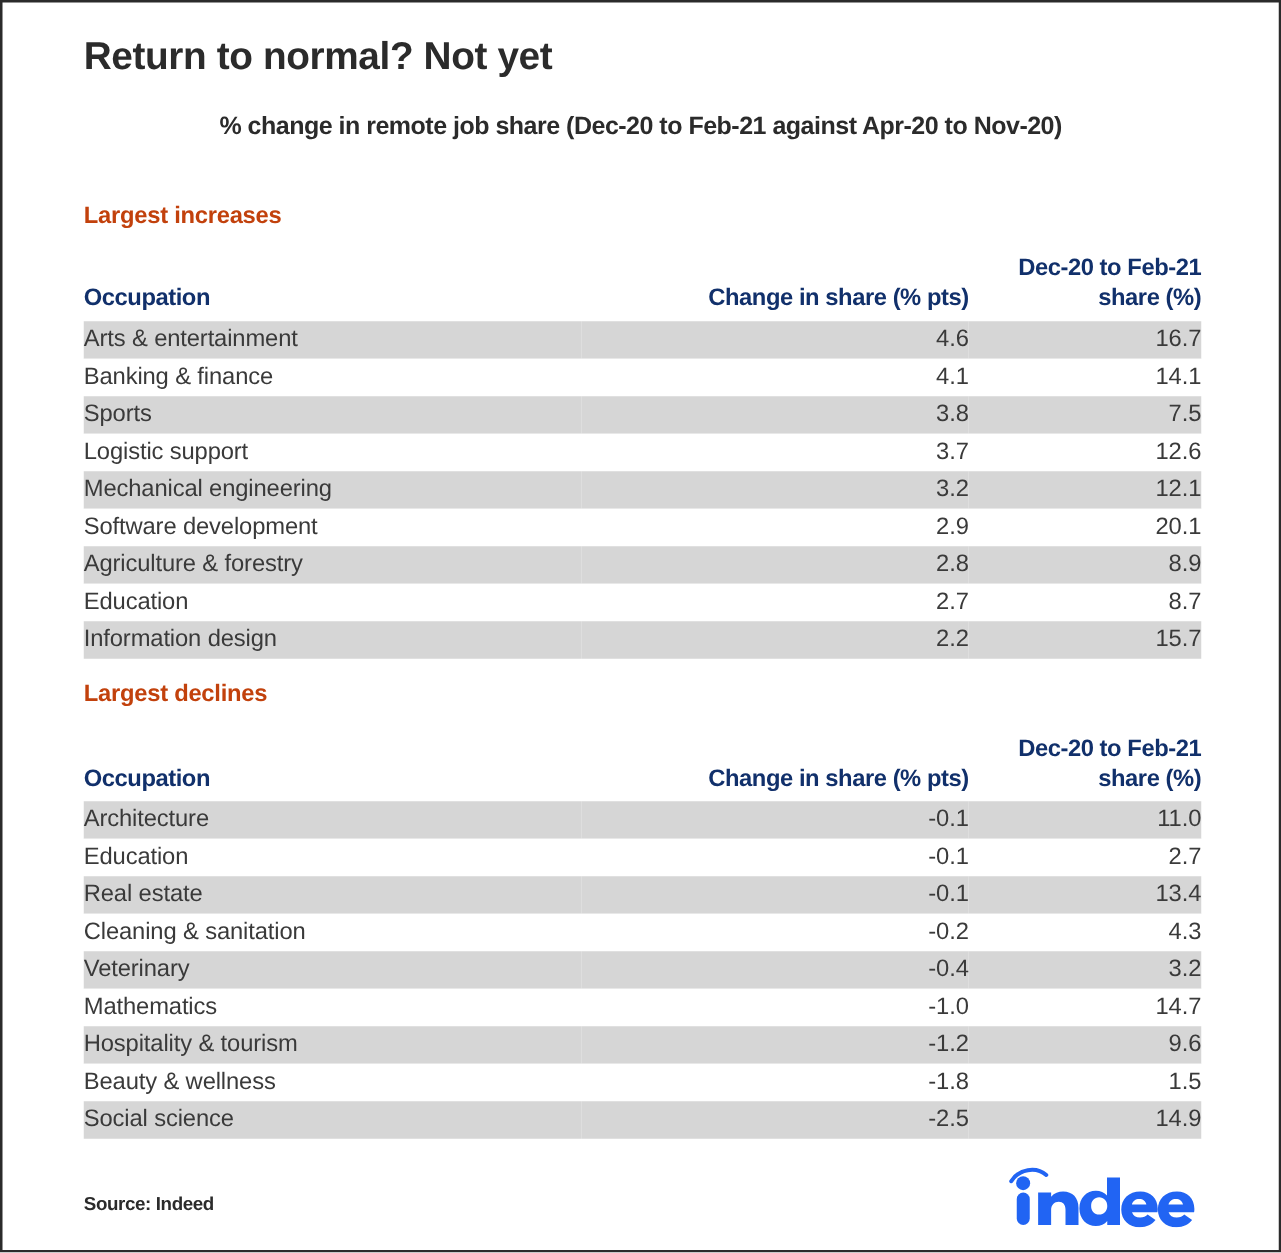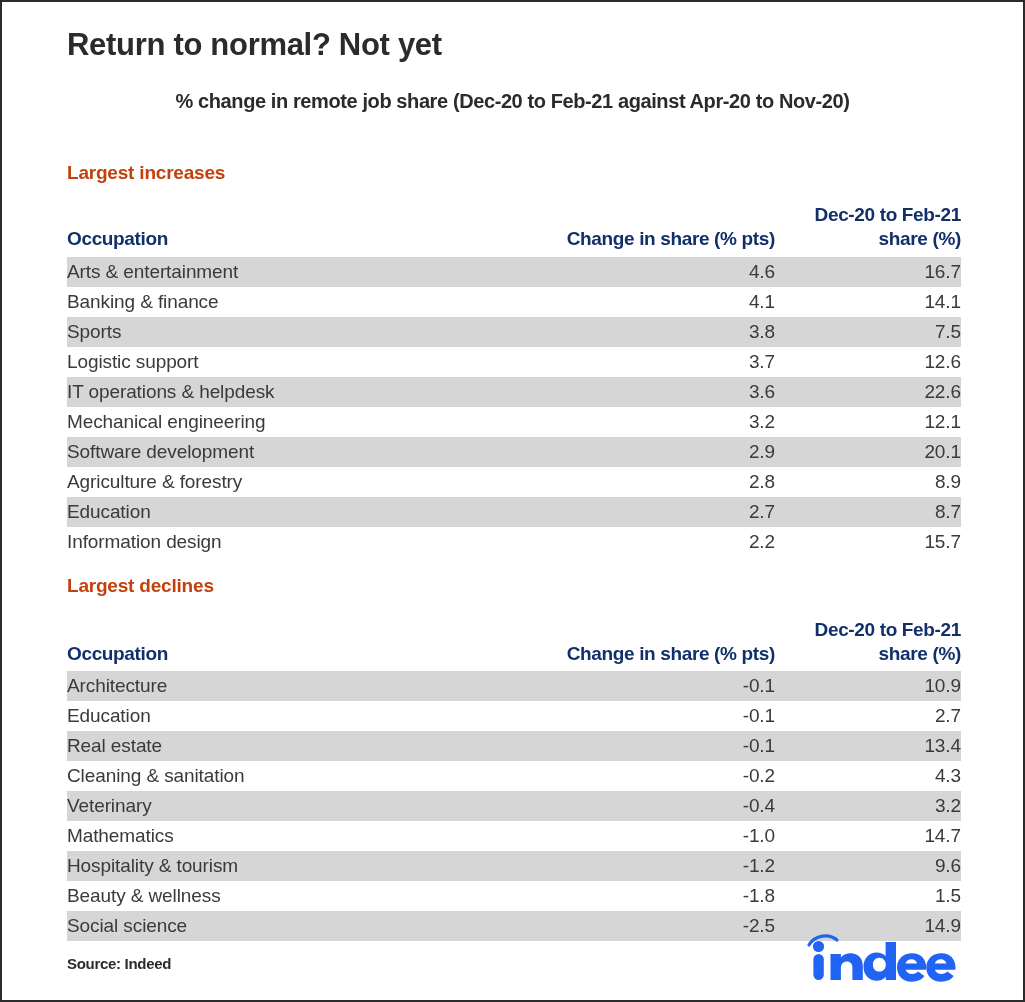--- a/index.html
+++ b/index.html
@@ -170,25 +170,20 @@
           <td class="c-occupation">Sports</td>
           <td class="c-change">3.8</td>
           <td class="c-share">7.5</td>
         </tr>
         <tr>
           <td class="c-occupation">Logistic support</td>
           <td class="c-change">3.7</td>
           <td class="c-share">12.6</td>
         </tr>
         <tr>
-          <td class="c-occupation">IT operations &amp; helpdesk</td>
-          <td class="c-change">3.6</td>
-          <td class="c-share">22.6</td>
-        </tr>
-        <tr>
           <td class="c-occupation">Mechanical engineering</td>
           <td class="c-change">3.2</td>
           <td class="c-share">12.1</td>
         </tr>
         <tr>
           <td class="c-occupation">Software development</td>
           <td class="c-change">2.9</td>
           <td class="c-share">20.1</td>
         </tr>
         <tr>
@@ -221,21 +216,21 @@
           <th class="col-share">
             <div>Dec-20 to Feb-21</div>
             <div>share (%)</div>
           </th>
         </tr>
       </thead>
       <tbody>
         <tr>
           <td class="c-occupation">Architecture</td>
           <td class="c-change">-0.1</td>
-          <td class="c-share">10.9</td>
+          <td class="c-share">11.0</td>
         </tr>
         <tr>
           <td class="c-occupation">Education</td>
           <td class="c-change">-0.1</td>
           <td class="c-share">2.7</td>
         </tr>
         <tr>
           <td class="c-occupation">Real estate</td>
           <td class="c-change">-0.1</td>
           <td class="c-share">13.4</td>

